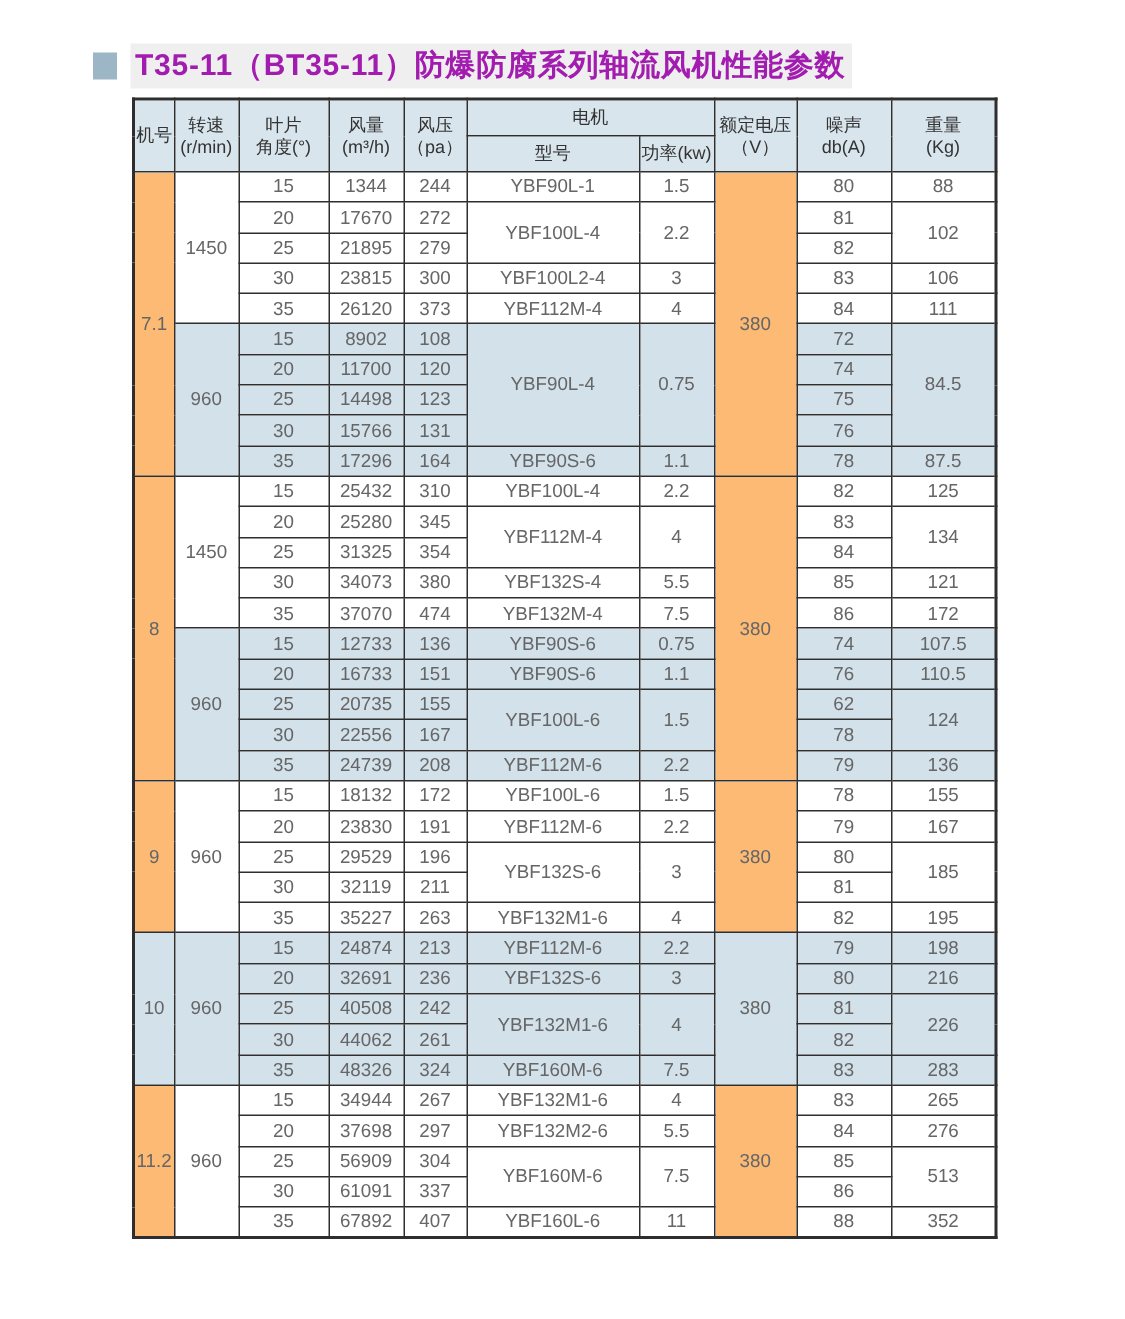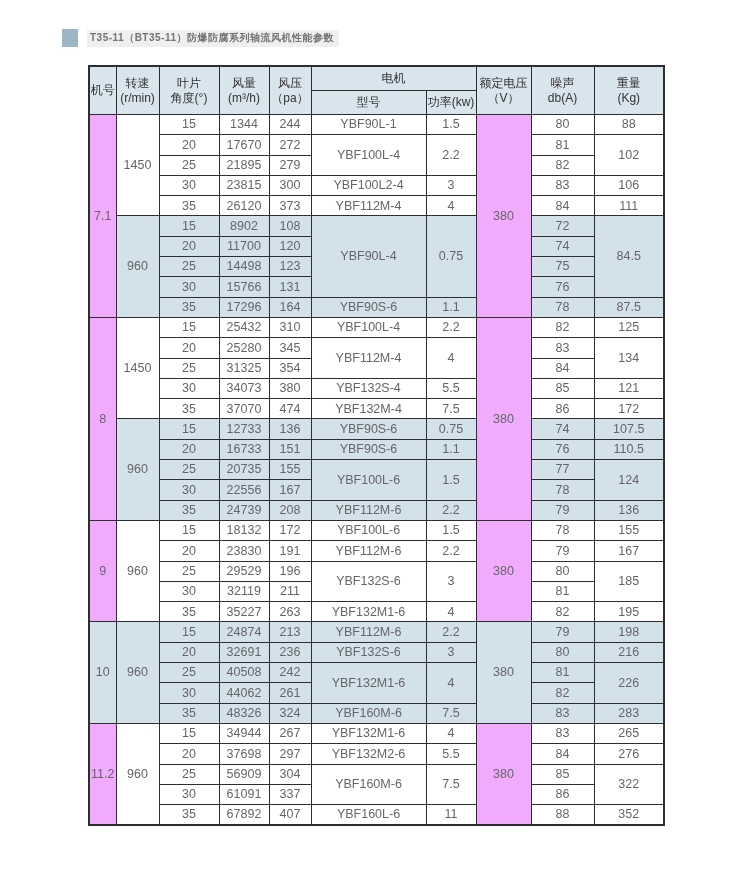--- a/index.html
+++ b/index.html
@@ -18,21 +18,21 @@
   }
   .title-row{
     position:absolute;left:62px;top:29px;
     display:flex;align-items:center;gap:9px;
   }
   .bullet{
     width:16px;height:18px;background:var(--bullet);
     display:inline-block;flex:0 0 auto;
   }
   .title-text{
-    font-size:10px;font-weight:bold;color:#737373;
+    font-size:20px;font-weight:bold;color:#a21caf;
     background:var(--title-hl);padding:1px 5px 2px 3px;
     letter-spacing:0.5px;white-space:nowrap;
   }
   table.spec{
     position:absolute;left:88px;top:65px;width:575px;
     border-collapse:collapse;table-layout:fixed;
     border:2px solid var(--border);
   }
   .spec th,.spec td{
     border:1px solid var(--border);
@@ -43,21 +43,21 @@
     background:var(--header-bg);color:var(--header-text);
     font-weight:normal;font-size:12px;line-height:1.2;
     padding:1px 0;height:21px;
   }
   .spec thead tr:first-child th{height:21px;}
   .spec td{
     color:var(--cell-text);font-size:12.5px;
     height:19.3px;padding:0;background:#ffffff;line-height:1;
   }
   tr.shaded td{background:var(--shaded-bg);}
-  td.c-jihao,td.c-voltage{background:#f0abfc;}
+  td.c-jihao,td.c-voltage{background:#fdba74;}
   .h2{display:block;}
 </style>
 </head>
 <body>
 
 <div class="title-row">
   <span class="bullet"></span>
   <span class="title-text">T35-11（BT35-11）防爆防腐系列轴流风机性能参数</span>
 </div>
 
@@ -260,21 +260,21 @@
         <td class="c-power">1.1</td>
         <td class="c-noise">76</td>
         <td class="c-weight">110.5</td>
       </tr>
       <tr class="shaded">
         <td class="c-angle">25</td>
         <td class="c-flow">20735</td>
         <td class="c-pressure">155</td>
         <td rowspan="2" class="c-model">YBF100L-6</td>
         <td rowspan="2" class="c-power">1.5</td>
-        <td class="c-noise">77</td>
+        <td class="c-noise">62</td>
         <td rowspan="2" class="c-weight">124</td>
       </tr>
       <tr class="shaded">
         <td class="c-angle">30</td>
         <td class="c-flow">22556</td>
         <td class="c-pressure">167</td>
         <td class="c-noise">78</td>
       </tr>
       <tr class="shaded">
         <td class="c-angle">35</td>
@@ -396,21 +396,21 @@
         <td class="c-noise">84</td>
         <td class="c-weight">276</td>
       </tr>
       <tr>
         <td class="c-angle">25</td>
         <td class="c-flow">56909</td>
         <td class="c-pressure">304</td>
         <td rowspan="2" class="c-model">YBF160M-6</td>
         <td rowspan="2" class="c-power">7.5</td>
         <td class="c-noise">85</td>
-        <td rowspan="2" class="c-weight">322</td>
+        <td rowspan="2" class="c-weight">513</td>
       </tr>
       <tr>
         <td class="c-angle">30</td>
         <td class="c-flow">61091</td>
         <td class="c-pressure">337</td>
         <td class="c-noise">86</td>
       </tr>
       <tr>
         <td class="c-angle">35</td>
         <td class="c-flow">67892</td>

